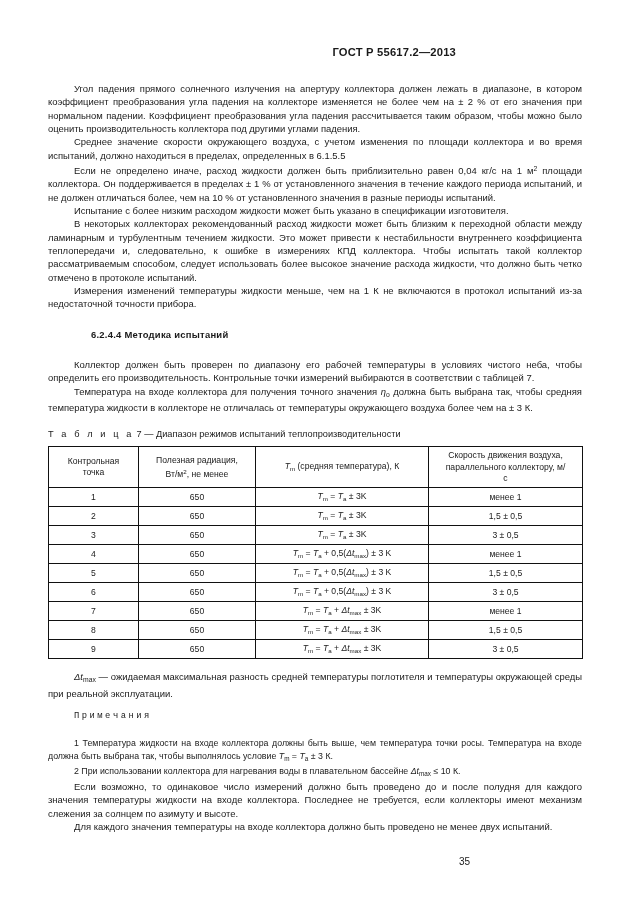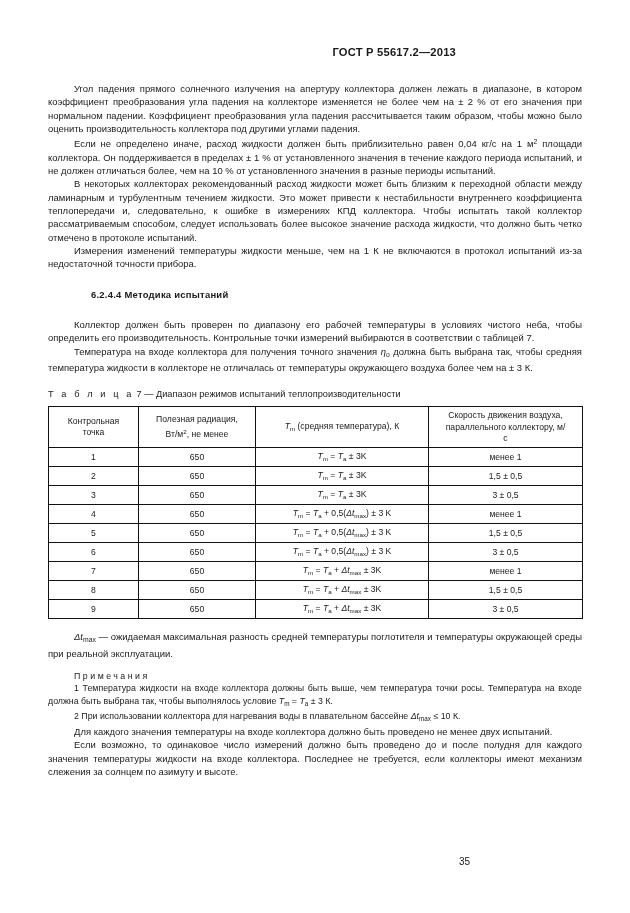--- a/index.html
+++ b/index.html
@@ -105,21 +105,22 @@
   col.c3 { width: 173px; }
   col.c4 { width: 154px; }
 
   
   .after-table { margin-top: 11px; }
 
   .notes-title {
     font-size: 8.8px;
     line-height: 12.4px;
     letter-spacing: 2.5px;
-    margin: 10px 0 0 26px;
+    margin: 10px 0 15px 26px;
+    font-family: Liberation Mono, monospace;
   }
   p.note {
     margin: 0 0 0 0;
     font-size: 8.8px;
     line-height: 12.4px;
     text-align: justify;
     text-indent: 26px;
   }
 
   .tail { margin-top: 10px; }
@@ -136,23 +137,25 @@
 <body>
 
 <div class="page">
 
   <div class="doc-header">ГОСТ Р 55617.2—2013</div>
 
   <div class="content">
 
     <p class="para">Угол падения прямого солнечного излучения на апертуру коллектора должен лежать в диапазоне, в котором коэффициент преобразования угла падения на коллекторе изменяется не более чем на ± 2 % от его значения при нормальном падении. Коэффициент преобразования угла падения рассчитывается таким образом, чтобы можно было оценить производительность коллектора под другими углами падения.</p>
 
+    <p class="para">Среднее значение скорости окружающего воздуха, с учетом изменения по площади коллектора и во время испытаний, должно находиться в пределах, определенных в 6.1.5.5</p>
 
     <p class="para"><span>Если не определено иначе, расход жидкости должен быть приблизительно равен 0,04 кг/с на 1 м</span><sup>2</sup><span> площади коллектора. Он поддерживается в пределах ± 1 % от установленного значения в течение каждого периода испытаний, и не должен отличаться более, чем на 10 % от установленного значения в разные периоды испытаний.</span></p>
 
+    <p class="para">Испытание с более низким расходом жидкости может быть указано в спецификации изготовителя.</p>
 
     <p class="para">В некоторых коллекторах рекомендованный расход жидкости может быть близким к переходной области между ламинарным и турбулентным течением жидкости. Это может привести к нестабильности внутреннего коэффициента теплопередачи и, следовательно, к ошибке в измерениях КПД коллектора. Чтобы испытать такой коллектор рассматриваемым способом, следует использовать более высокое значение расхода жидкости, что должно быть четко отмечено в протоколе испытаний.</p>
 
     <p class="para">Измерения изменений температуры жидкости меньше, чем на 1 К не включаются в протокол испытаний из-за недостаточной точности прибора.</p>
 
     <p class="sec-head">6.2.4.4 Методика испытаний</p>
 
     <p class="para">Коллектор должен быть проверен по диапазону его рабочей температуры в условиях чистого неба, чтобы определить его производительность. Контрольные точки измерений выбираются в соответствии с таблицей 7.</p>
 
     <p class="para"><span>Температура на входе коллектора для получения точного значения </span><span class="it">η</span><sub>o</sub><span> должна быть выбрана так, чтобы средняя температура жидкости в коллекторе не отличалась от температуры окружающего воздуха более чем на ± 3 К.</span></p>
@@ -248,21 +251,21 @@
 
     <div class="after-table">
       <p class="para"><span class="it">Δ</span><span class="it">t</span><sub>max</sub><span> — ожидаемая максимальная разность средней температуры поглотителя и температуры окружающей среды при реальной эксплуатации.</span></p>
 
       <div class="notes-title">Примечания</div>
 
       <p class="note"><span>1 Температура жидкости на входе коллектора должны быть выше, чем температура точки росы. Температура на входе должна быть выбрана так, чтобы выполнялось условие </span><span class="it">T</span><sub>m</sub><span> = </span><span class="it">T</span><sub>a</sub><span> ± 3 К.</span></p>
 
       <p class="note"><span>2 При использовании коллектора для нагревания воды в плавательном бассейне </span><span class="it">Δ</span><span class="it">t</span><sub>max</sub><span> ≤ 10 К.</span></p>
 
+      <p class="para">Если возможно, то одинаковое число измерений должно быть проведено до и после полудня для каждого значения температуры жидкости на входе коллектора. Последнее не требуется, если коллекторы имеют механизм слежения за солнцем по азимуту и высоте.</p>
+
       <p class="para tail">Для каждого значения температуры на входе коллектора должно быть проведено не менее двух испытаний.</p>
-
-      <p class="para">Если возможно, то одинаковое число измерений должно быть проведено до и после полудня для каждого значения температуры жидкости на входе коллектора. Последнее не требуется, если коллекторы имеют механизм слежения за солнцем по азимуту и высоте.</p>
     </div>
 
   </div>
 
   <div class="page-number">35</div>
 </div>
 
 </body></html>

